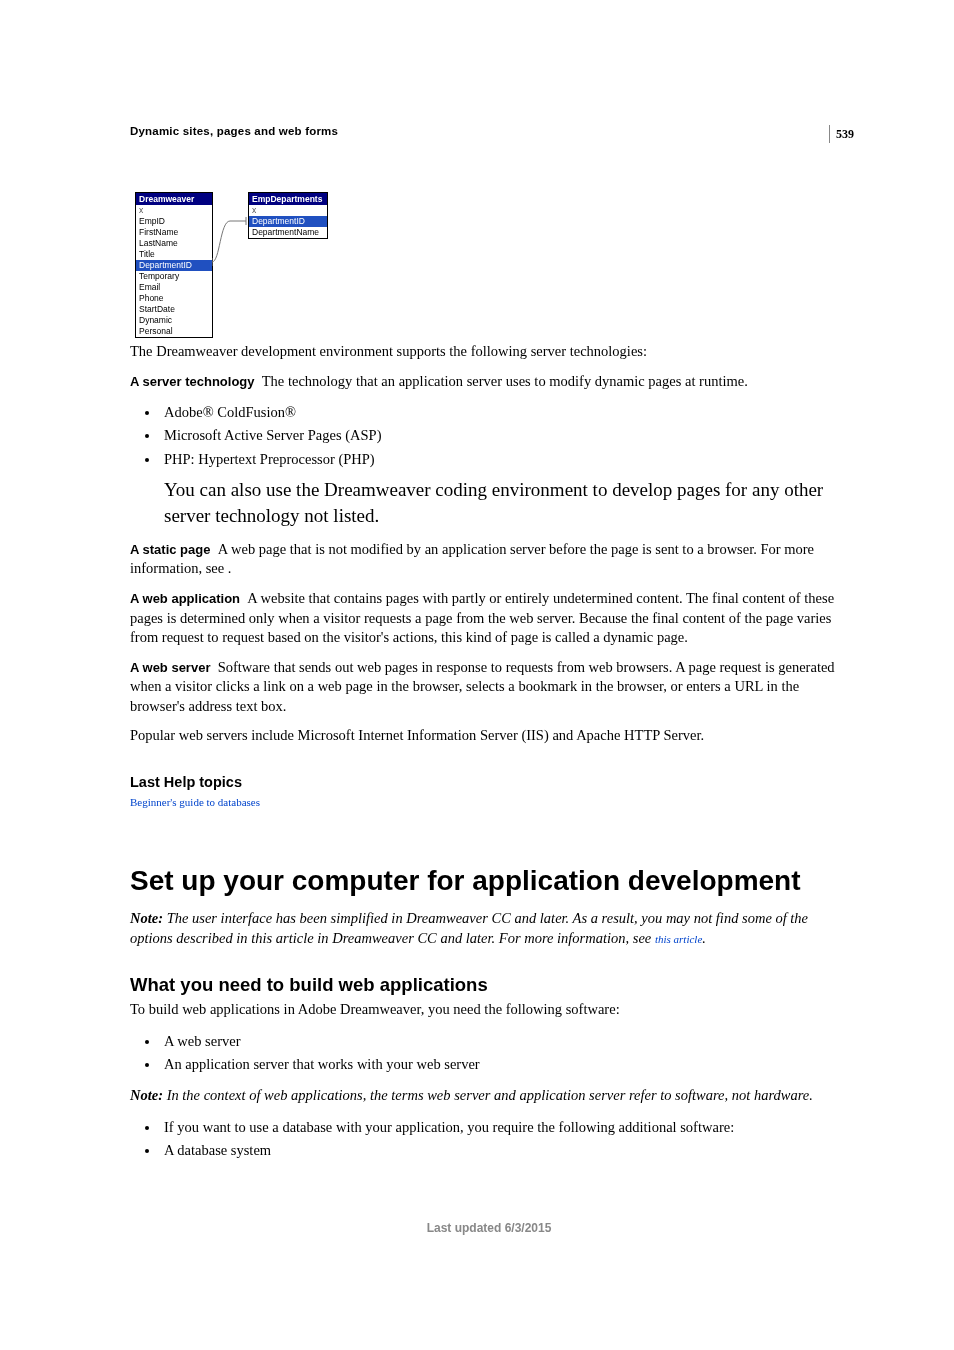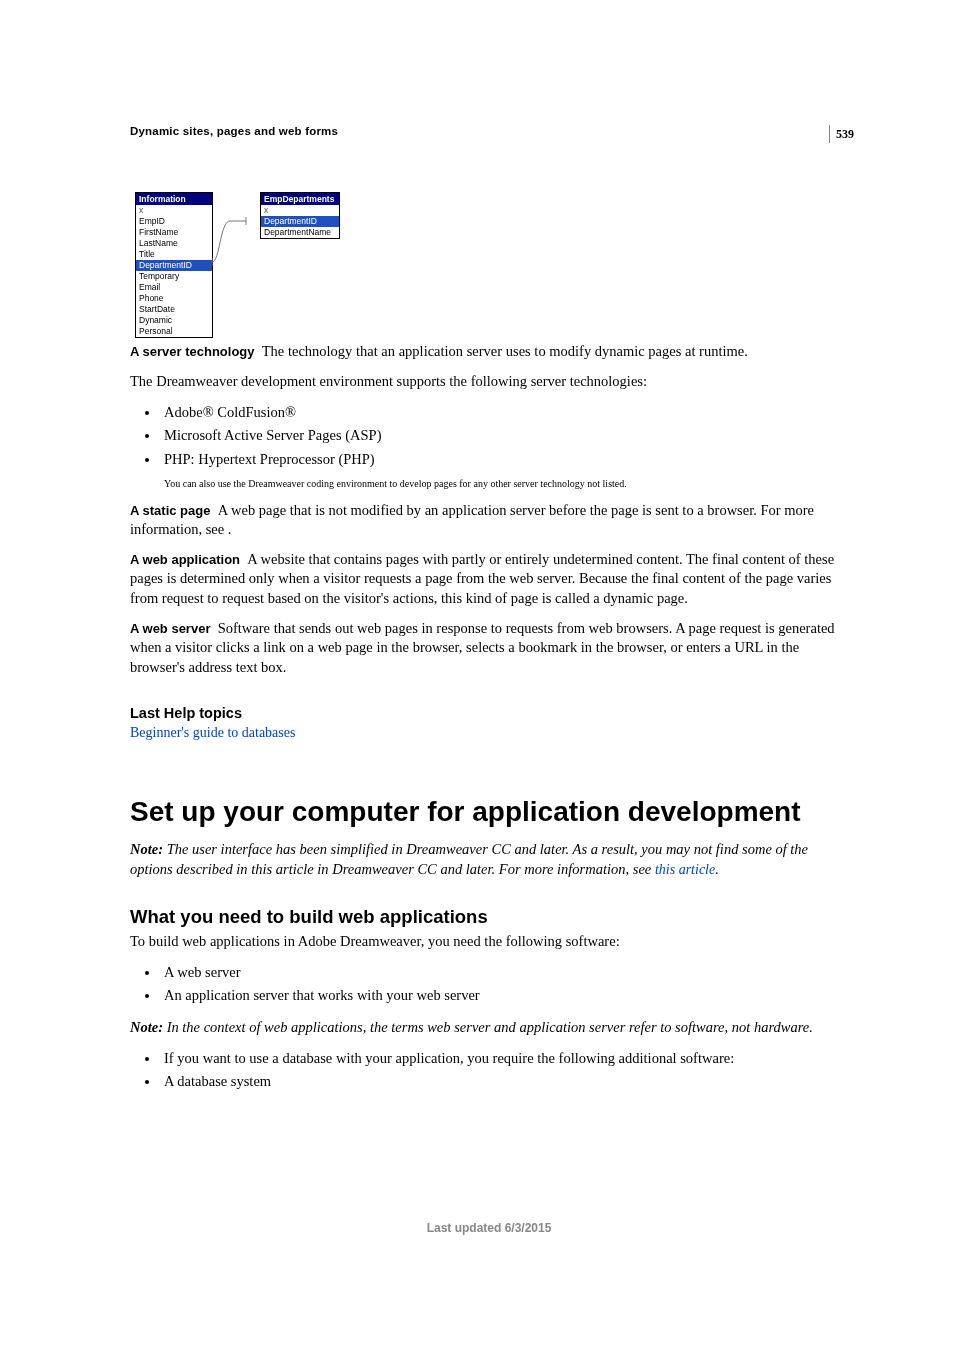--- a/index.html
+++ b/index.html
@@ -57,21 +57,21 @@
     padding: 0px 3px;
     line-height: 11px;
     color: #555;
   }
   .tbl-row.hl {
     background: #2050c0;
     color: #fff;
   }
   .tbl-row.blk { color: #000; }
   .tbl1 { left: 5px; top: 5px; width: 76px; }
-  .tbl2 { left: 130px; top: 5px; width: 78px; }
+  .tbl2 { left: 118px; top: 5px; width: 78px; }
   .connector {
     position: absolute;
     stroke: #777;
     fill: none;
     stroke-width: 1;
   }
   .def-term {
     font-family: "Myriad Pro", Arial, sans-serif;
     font-weight: bold;
     font-size: 13px;
@@ -84,34 +84,34 @@
   ul.bullets {
     margin: 6px 0;
     padding-left: 30px;
   }
   ul.bullets li {
     font-size: 14.5px;
     line-height: 1.6;
     padding-left: 4px;
   }
   .indent-note {
-    font-size: 10px;
+    font-size: 19px;
     line-height: 1.4;
     margin: 4px 0 10px 34px;
   }
   h2.help-topics {
     font-family: "Myriad Pro", Arial, sans-serif;
     font-size: 14.5px;
     font-weight: bold;
     margin: 28px 0 2px 0;
   }
   a.link {
     color: #0044cc;
     text-decoration: none;
-    font-size: 14px;
+    font-size: 11px;
   }
   h1.main {
     font-family: "Myriad Pro", Arial, sans-serif;
     font-size: 28px;
     font-weight: bold;
     margin: 55px 0 12px 0;
   }
   h2.sub {
     font-family: "Myriad Pro", Arial, sans-serif;
     font-size: 18.5px;
@@ -143,21 +143,21 @@
 
 <div class="page">
 
   <div class="page-number">539</div>
 
   <div class="section-header">Dynamic sites, pages and web forms</div>
 
   
   <div class="diagram">
     <div class="tbl tbl1">
-      <div class="tbl-header">Information</div>
+      <div class="tbl-header">Dreamweaver</div>
       <div class="tbl-row">x</div>
       <div class="tbl-row blk">EmpID</div>
       <div class="tbl-row blk">FirstName</div>
       <div class="tbl-row blk">LastName</div>
       <div class="tbl-row blk">Title</div>
       <div class="tbl-row hl">DepartmentID</div>
       <div class="tbl-row blk">Temporary</div>
       <div class="tbl-row blk">Email</div>
       <div class="tbl-row blk">Phone</div>
       <div class="tbl-row blk">StartDate</div>
@@ -168,25 +168,25 @@
       <div class="tbl-header">EmpDepartments</div>
       <div class="tbl-row">x</div>
       <div class="tbl-row hl">DepartmentID</div>
       <div class="tbl-row blk">DepartmentName</div>
     </div>
     <svg class="connector" style="left:82px;top:28px;width:36px;height:52px;">
       <path d="M0,47 C8,47 8,6 18,6 M18,6 L34,6 M0,43 L0,51 M34,2 L34,10"></path>
     </svg>
   </div>
 
+  <p class="body">The Dreamweaver development environment supports the following server technologies:</p>
+
   <p class="body">
     <span class="def-term">A server technology</span>&nbsp;&nbsp;<span>The technology that an application server uses to modify dynamic pages at runtime.</span>
   </p>
-
-  <p class="body">The Dreamweaver development environment supports the following server technologies:</p>
 
   <ul class="bullets">
     <li>Adobe® ColdFusion®</li>
     <li>Microsoft Active Server Pages (ASP)</li>
     <li>PHP: Hypertext Preprocessor (PHP)</li>
   </ul>
 
   <p class="indent-note">You can also use the Dreamweaver coding environment to develop pages for any other server technology not listed.</p>
 
   <p class="body">
@@ -194,20 +194,21 @@
   </p>
 
   <p class="body">
     <span class="def-term">A web application</span>&nbsp;&nbsp;<span>A website that contains pages with partly or entirely undetermined content. The final content of these pages is determined only when a visitor requests a page from the web server. Because the final content of the page varies from request to request based on the visitor's actions, this kind of page is called a dynamic page.</span>
   </p>
 
   <p class="body">
     <span class="def-term">A web server</span>&nbsp;&nbsp;<span>Software that sends out web pages in response to requests from web browsers. A page request is generated when a visitor clicks a link on a web page in the browser, selects a bookmark in the browser, or enters a URL in the browser's address text box.</span>
   </p>
 
+  <p class="body">Popular web servers include Microsoft Internet Information Server (IIS) and Apache HTTP Server.</p>
 
   <h2 class="help-topics">Last Help topics</h2>
   <a href="#" class="link">Beginner's guide to databases</a>
 
   <h1 class="main">Set up your computer for application development</h1>
 
   <p class="body">
     <span class="note-label">Note: </span><span class="note-body">The user interface has been simplified in Dreamweaver CC and later. As a result, you may not find some of the options described in this article in Dreamweaver CC and later. For more information, see </span><a href="#" class="link" style="font-style:italic">this article</a><span class="note-body">.</span>
   </p>
 

